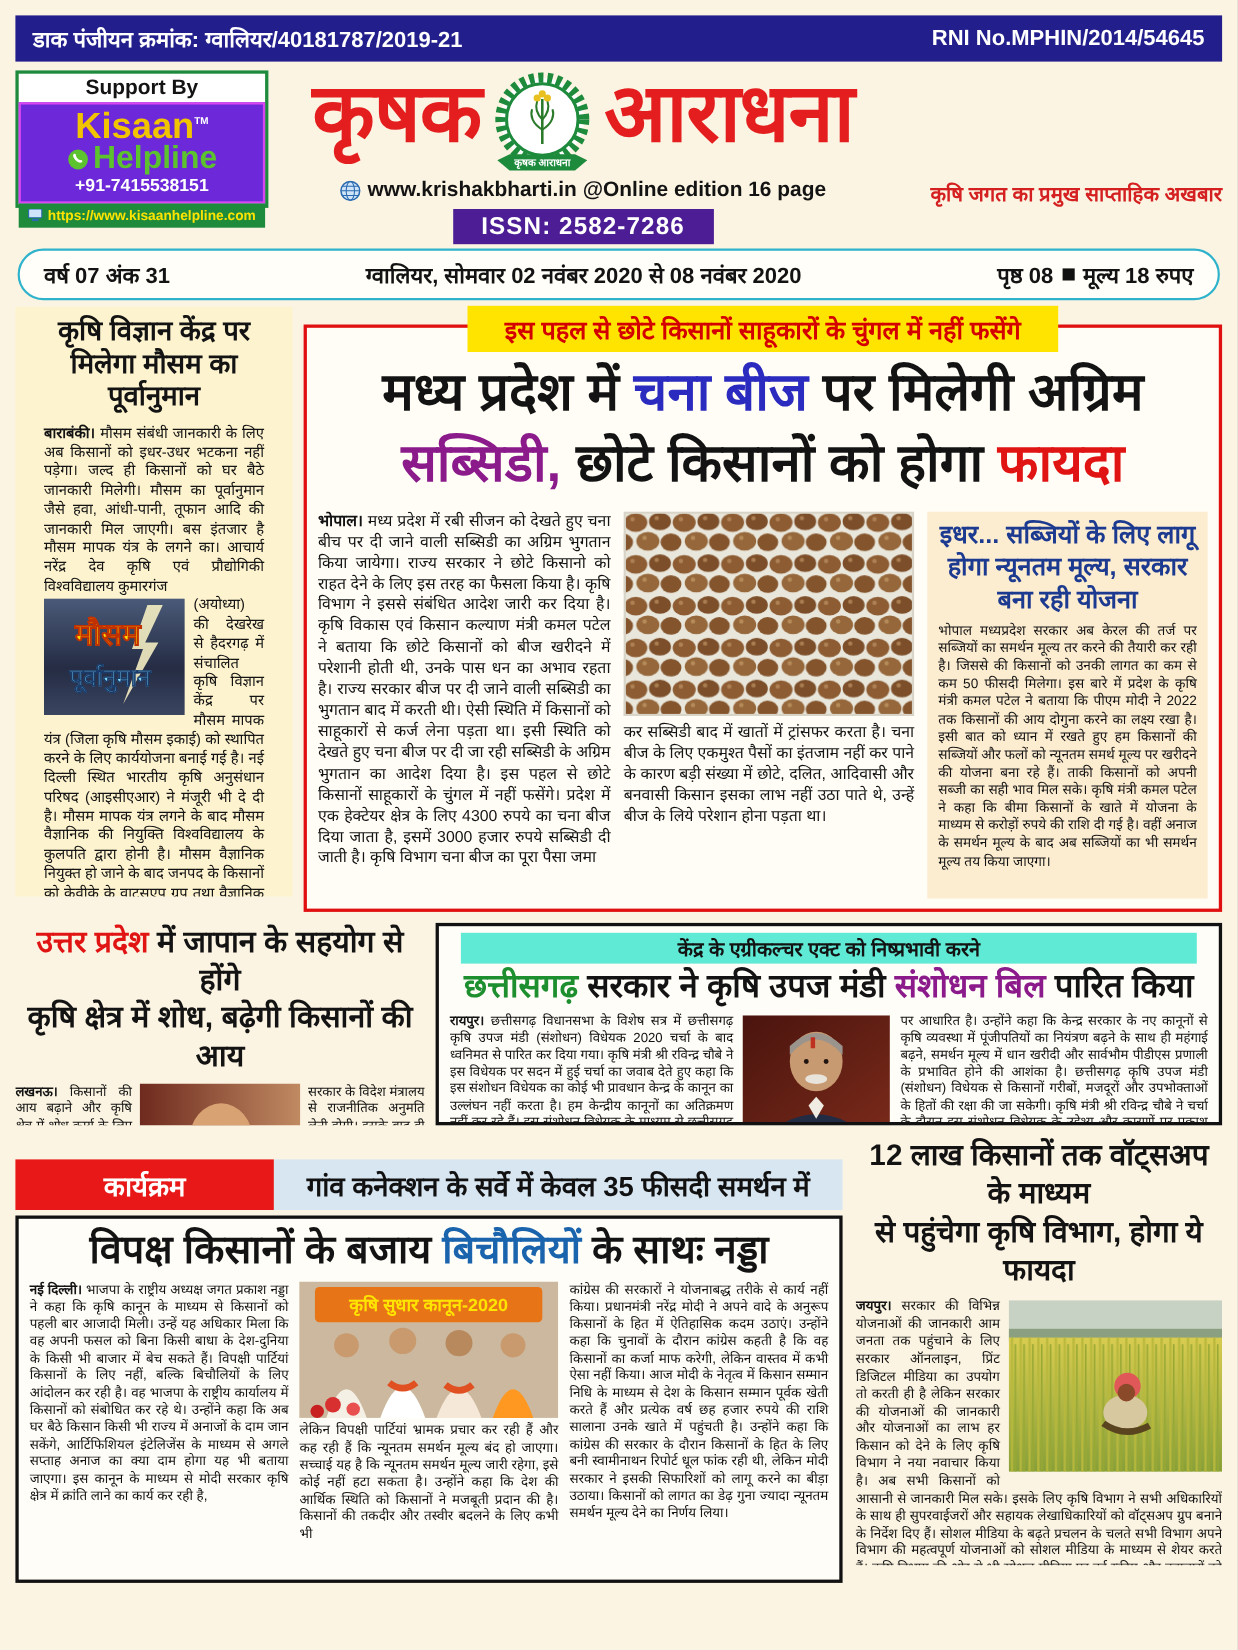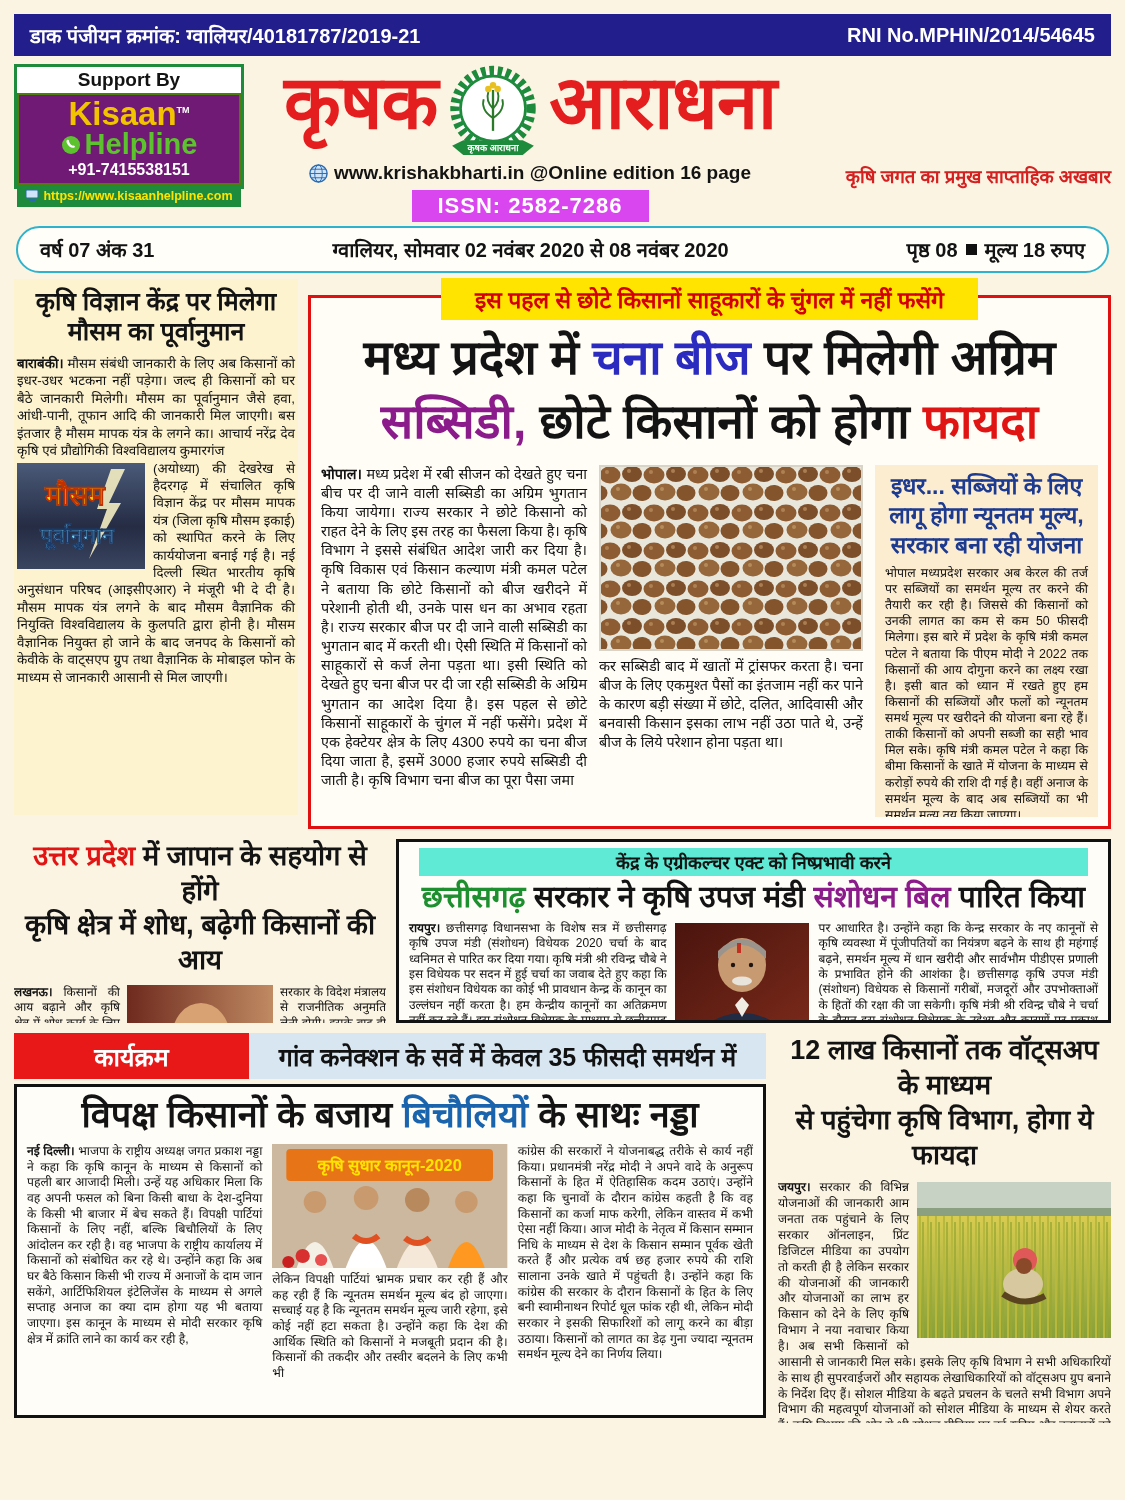--- a/index.html
+++ b/index.html
@@ -6,44 +6,44 @@
   .page{width:1125px;height:1500px;margin:0 auto;background:#fbf4e2;box-sizing:border-box;
         padding:14px 14px 0;font-family:"Liberation Sans","DejaVu Sans",sans-serif;color:#131313;
         overflow:hidden;position:relative;}
   
   .topbar{height:42px;background:#221f8c;color:#fff;display:flex;justify-content:space-between;
           align-items:center;padding:0 16px;font-weight:bold;font-size:20px;}
   
   .masthead{display:flex;height:166px;padding-top:8px;box-sizing:border-box;}
   .support-box{width:230px;border:3px solid #1e8a3c;background:#fff;box-sizing:border-box;height:125px;}
   .support-header{font-weight:bold;font-size:19px;text-align:center;padding:2px 0;}
-  .kh-body{background:#701a75;text-align:center;padding:2px 0 4px;border:2px solid #4d7c0f;}
+  .kh-body{background:#6d28d9;text-align:center;padding:2px 0 4px;border:2px solid #d946ef;}
   .kh-line1{color:#f2c400;font-weight:bold;font-size:33px;line-height:1;}
   .kh-tm{color:#fff;font-size:9px;vertical-align:super;font-weight:bold;}
   .kh-line2{color:#5cc22e;font-weight:bold;font-size:29px;line-height:1;display:flex;align-items:center;justify-content:center;gap:4px;}
   .kh-phone{color:#fff;font-weight:bold;font-size:16px;margin-top:2px;}
   .kh-url{background:#1e8a3c;color:#ffe400;font-weight:bold;font-size:12.5px;text-align:center;
           padding:4px 1px;display:flex;align-items:center;justify-content:center;gap:4px;}
   .mast-center{flex:1;text-align:center;}
   .mast-title-row{display:flex;align-items:flex-start;justify-content:center;gap:4px;}
   .mast-title{color:#e41e1e;font-weight:bold;font-size:74px;line-height:1.05;letter-spacing:-1px;}
   .website-line{font-weight:bold;font-size:19px;display:flex;align-items:center;justify-content:center;gap:6px;margin-top:-6px;}
-  .issn{display:inline-block;background:#d946ef;color:#fff;font-weight:bold;font-size:22px;
+  .issn{display:inline-block;background:#4c1d95;color:#fff;font-weight:bold;font-size:22px;
         padding:3px 26px;margin-top:6px;letter-spacing:1px;}
   .mast-right{width:295px;position:relative;}
   .tagline{position:absolute;bottom:34px;right:0;color:#d42020;font-weight:bold;font-size:18.5px;white-space:nowrap;}
   
   .dateband{margin:4px 2px 6px;border:2px solid #2fb3cc;border-radius:24px;background:#fffef8;
             display:flex;justify-content:space-between;align-items:center;padding:8px 22px;
             font-weight:bold;font-size:20px;}
   .price-group{display:flex;align-items:center;gap:8px;}
   .sq{width:11px;height:11px;background:#111;display:inline-block;}
   
   .row1{display:flex;gap:10px;}
-  .wx-article{width:284px;background:#fdf3cf;padding:8px 3px;box-sizing:border-box;height:536px;overflow:hidden;}
+  .wx-article{width:252px;background:#fdf3cf;padding:8px 26px;box-sizing:border-box;height:536px;overflow:hidden;}
   .wx-title{font-size:25px;font-weight:bold;text-align:center;line-height:1.18;margin:0 0 9px;}
   .wx-body p{margin:0 0 4px;font-size:13.4px;line-height:1.3;text-align:justify;}
   .wx-img{float:left;width:128px;height:106px;margin:3px 8px 2px 0;}
   .main-article{flex:1;border:3px solid #e01010;background:#fffdf6;margin-top:16px;height:534px;
                 box-sizing:border-box;padding:0 10px 8px;overflow:visible;}
   .kicker{width:fit-content;margin:-20px auto 0;background:#ffe400;color:#d40000;font-weight:bold;
           font-size:23px;padding:5px 34px;position:relative;z-index:2;}
   .main-headline{text-align:center;font-weight:bold;font-size:48px;line-height:1.34;margin:6px 0 10px;}
   .hl-blue{color:#2b2bbf;} .hl-purple{color:#8b1a8b;} .hl-red{color:#e11414;}
   .main-body{display:flex;gap:12px;height:352px;overflow:hidden;}
@@ -65,21 +65,21 @@
   .cg-kicker{background:#5eead4;text-align:center;font-weight:bold;font-size:18px;padding:2px 0;margin:2px 10px 3px;}
   .cg-headline{text-align:center;font-weight:bold;font-size:30px;margin:0 0 6px;line-height:1.2;}
   .cg-green{color:#1d8f2e;} .cg-purple{color:#8b1a8b;}
   .cg-body{display:flex;gap:10px;}
   .cg-left{width:58%;font-size:12px;line-height:1.28;text-align:justify;}
   .cg-photo{float:right;width:134px;height:110px;margin:2px 0 4px 8px;}
   .cg-right{flex:1;font-size:12px;line-height:1.28;text-align:justify;}
   
   .row3{display:flex;gap:12px;margin-top:10px;height:390px;}
   .nadda{width:752px;}
-  .nadda-header{display:flex;height:46px;}
+  .nadda-header{display:flex;height:46px;margin-top:21px;}
   .nadda-label{background:#e81818;color:#fff;font-weight:bold;font-size:25px;display:flex;
                align-items:center;justify-content:center;width:235px;}
   .nadda-kicker{flex:1;background:#d8e6f2;color:#111;font-weight:bold;font-size:25px;display:flex;
                 align-items:center;justify-content:center;}
   .nadda-box{border:3px solid #111;background:#fffdf8;margin-top:5px;padding:4px 10px;height:334px;
              box-sizing:border-box;overflow:hidden;}
   .nadda-headline{text-align:center;font-weight:bold;font-size:36px;margin:2px 0 8px;line-height:1.2;}
   .nadda-blue{color:#1a64ad;}
   .nadda-cols{display:flex;gap:10px;}
   .ncol{flex:1;font-size:12.2px;line-height:1.28;text-align:justify;}

